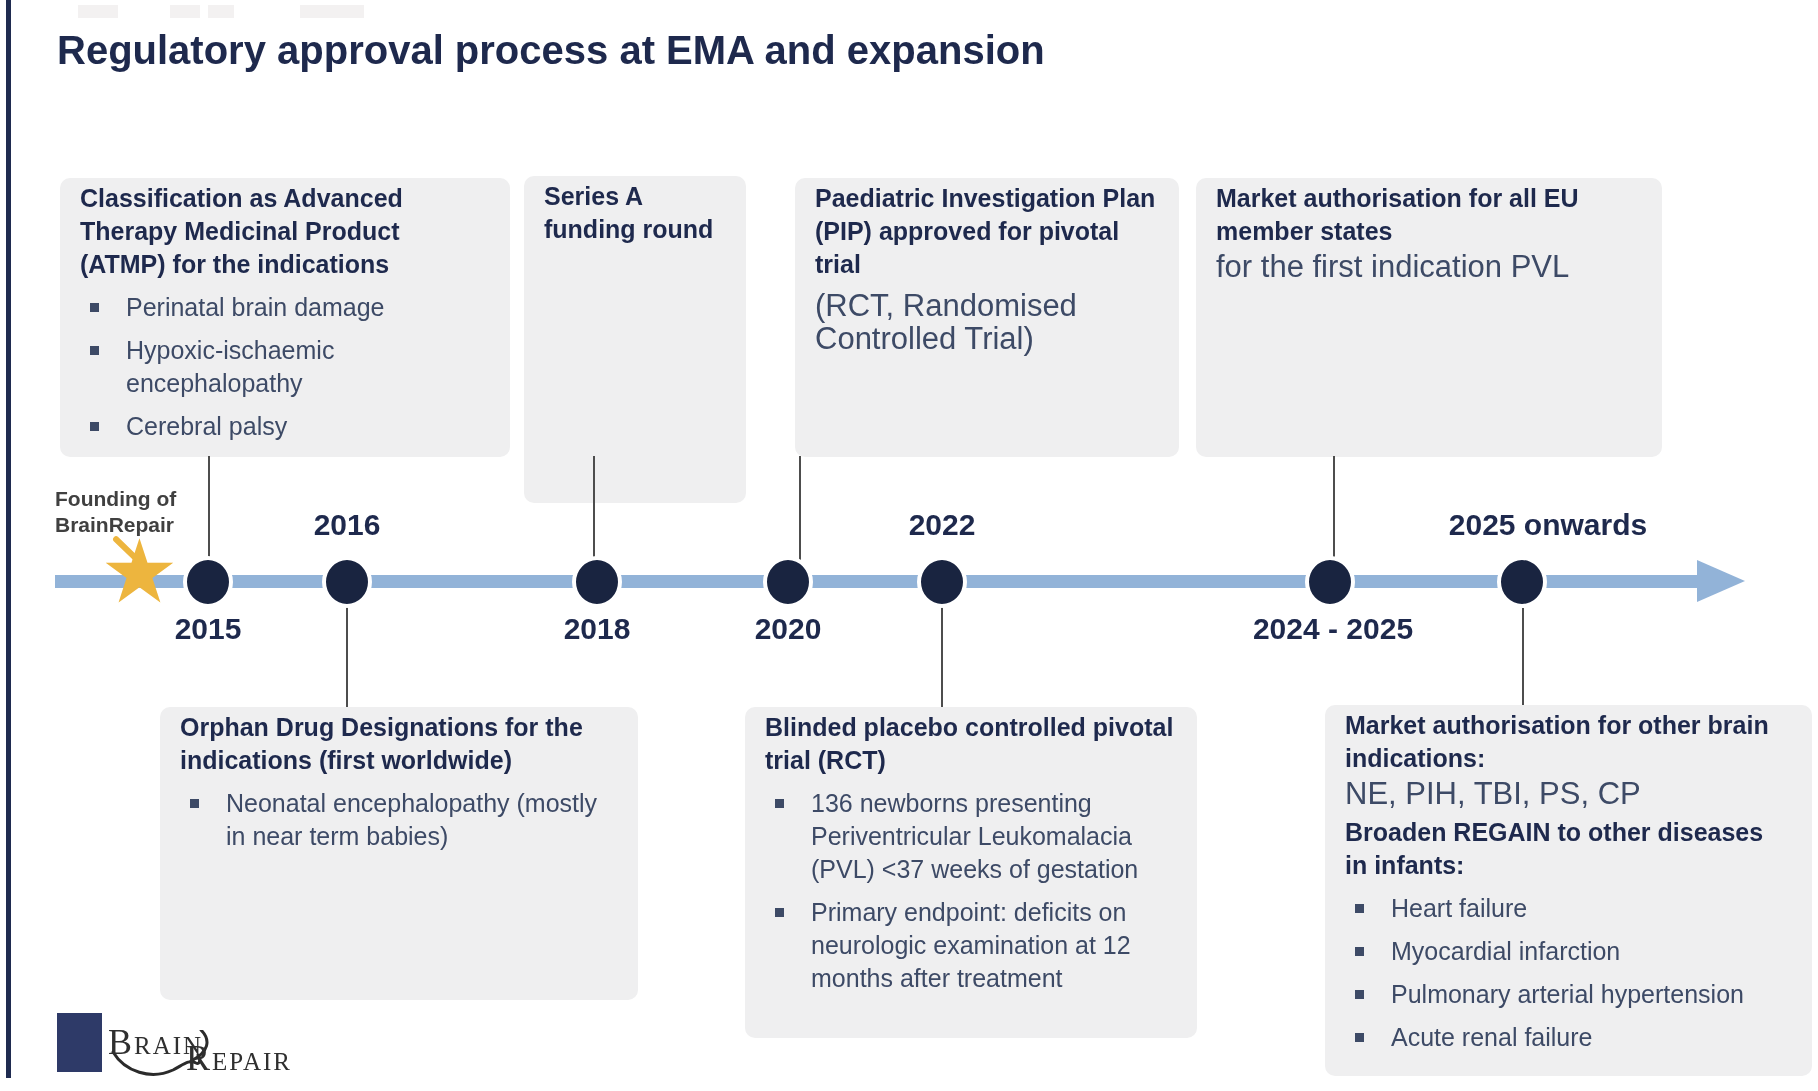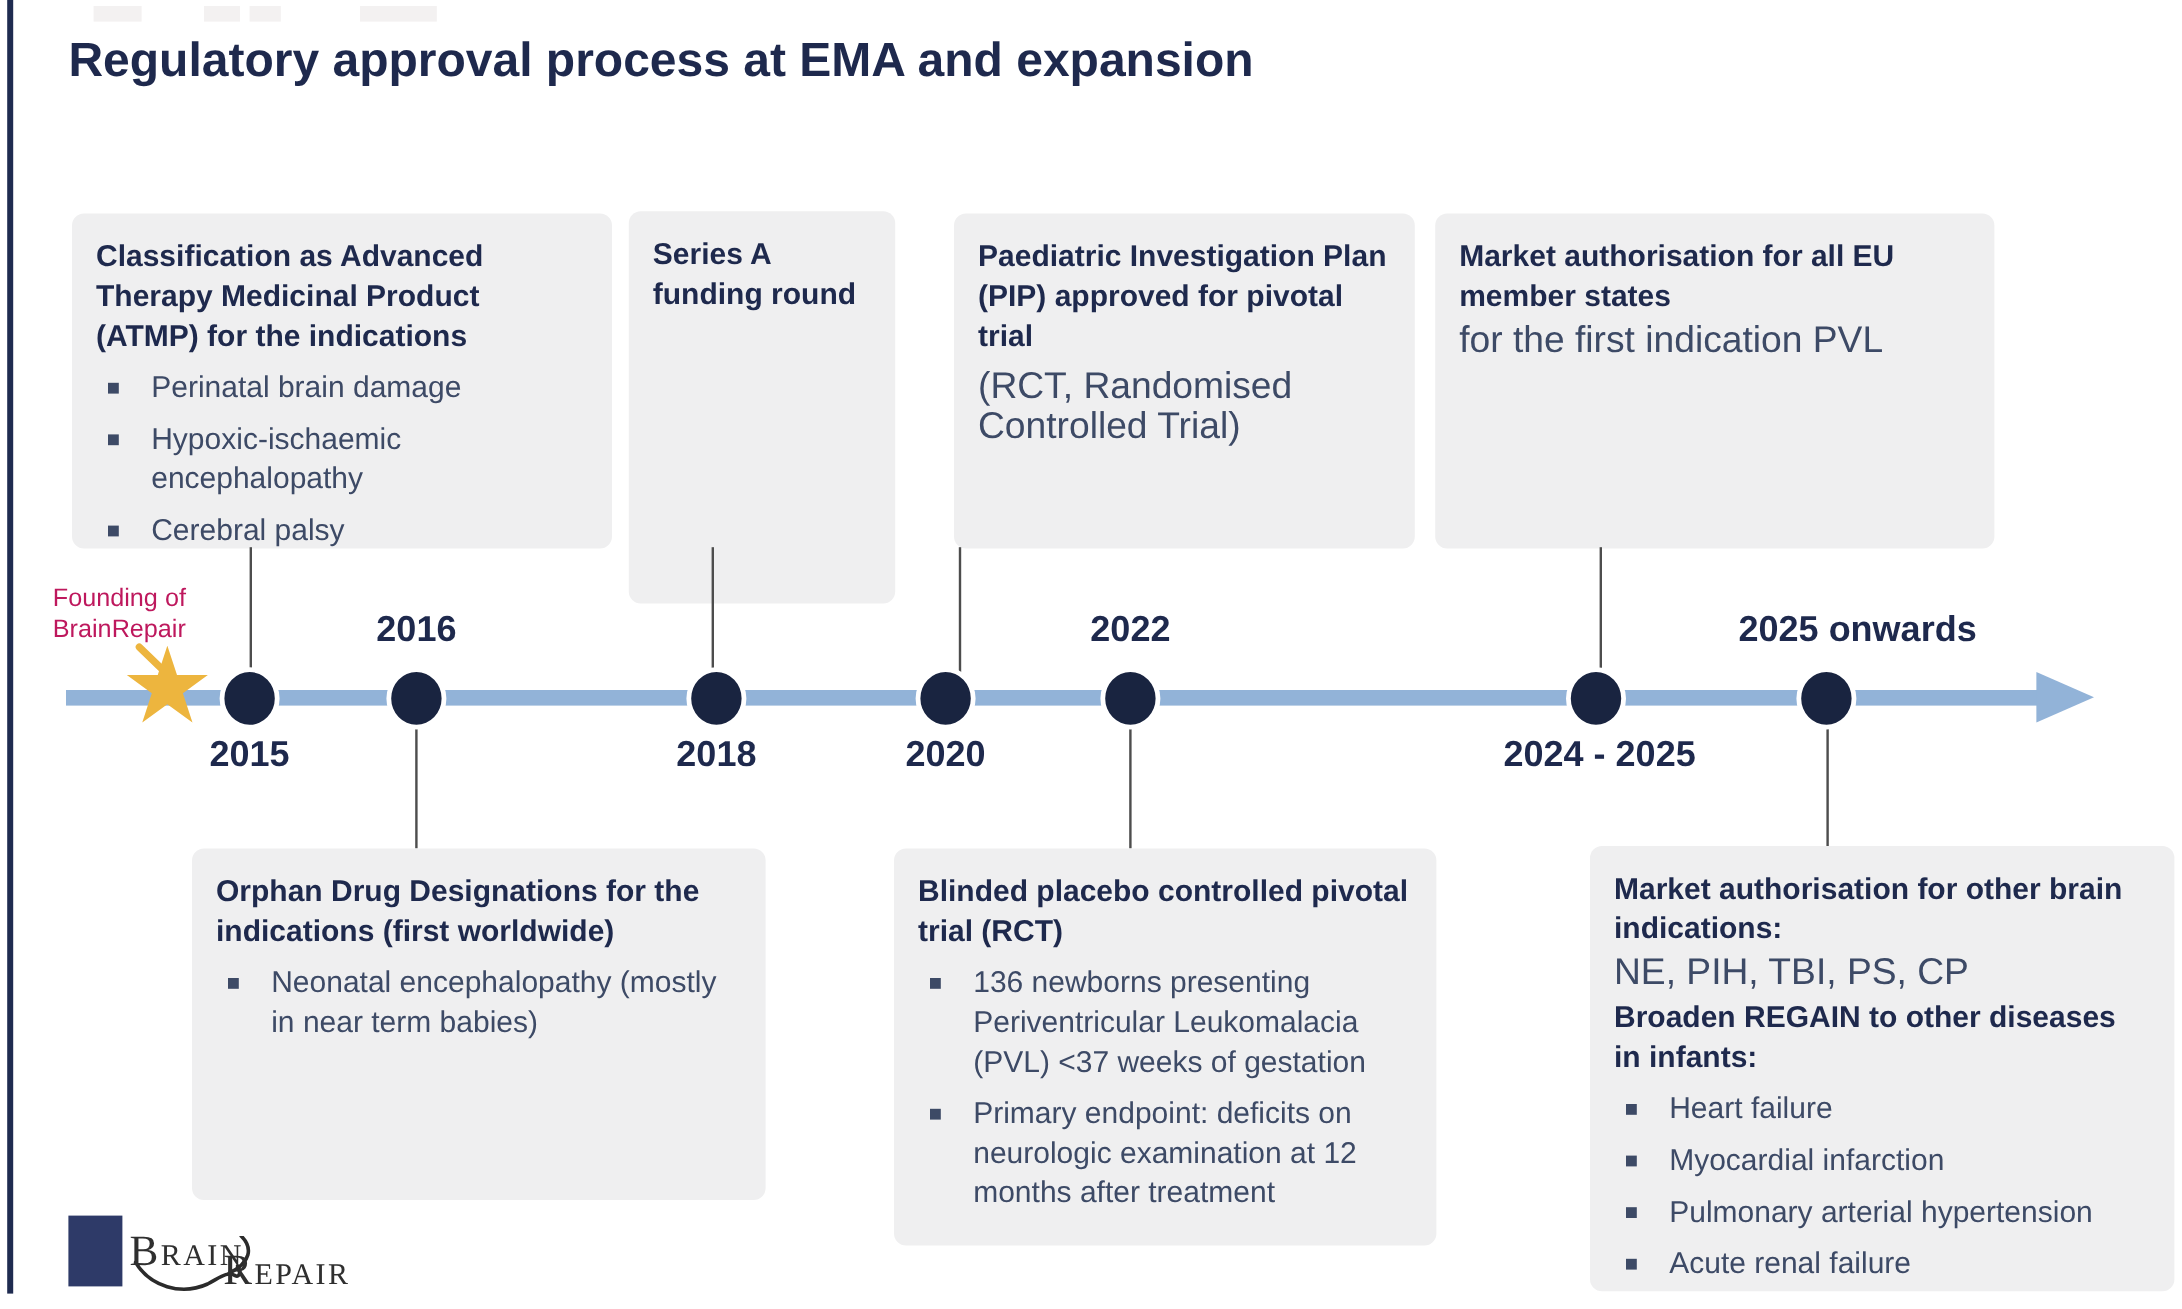--- a/index.html
+++ b/index.html
@@ -12,21 +12,21 @@
   .abs { position:absolute; }
   #left-border { left:6px; top:0; width:5px; height:1078px; background:#1f2b50; }
   .top-artifact { top:5px; height:13px; background:#f3f1f1; }
 
   #page-title {
     left:57px; top:26px; width:1200px;
     font-size:40px; line-height:48px; font-weight:bold; color:#1e294d;
   }
 
   
-  .box { background:#efeff0; box-sizing:border-box; padding:20px 20px;border-radius:10px; }
+  .box { background:#efeff0; box-sizing:border-box; padding:4px 20px;border-radius:10px; }
   .box-title { font-size:25px; line-height:33px; font-weight:bold; color:#1e294d; }
   .box-subtitle { font-size:31px; line-height:33px; color:#3d4a66; margin-top:8px; }
   .box ul { list-style:none; margin:10px 0 0 0; padding:0; }
   .box li {
     position:relative; padding-left:46px; margin-top:10px;
     font-size:25px; line-height:33px; color:#3d4a66;
   }
   .box li::before {
     content:''; position:absolute; left:10px; top:12px;
     width:9px; height:9px; background:#3d4a66;
@@ -43,22 +43,22 @@
   .connector { width:2px; background:#4d4d4d; }
   .dot {
     width:42px; height:44px; border-radius:50%;
     background:#192440; border:4px solid #ffffff;
   }
   .year {
     transform:translateX(-50%);
     font-size:30px; font-weight:bold; color:#1e294d; white-space:nowrap;
   }
   #founding-label {
-    left:44px; top:486px; font-size:21px; line-height:26px;
-    font-weight:normal; color:#be185d;
+    left:55px; top:486px; font-size:21px; line-height:26px;
+    font-weight:bold; color:#404040;
   }
   #founding-star { left:100px; top:528px; font-size:88px; line-height:88px; color:#edb53e; }
   #founding-arrow {
     left:116px; top:535px; width:36px; height:6px; background:#edb53e;
     border-radius:3px; transform:rotate(44deg); transform-origin:left top;
   }
 
   
   #logo-square { left:57px; top:1013px; width:45px; height:59px; background:#2e3a68; }
   .logo-word {

